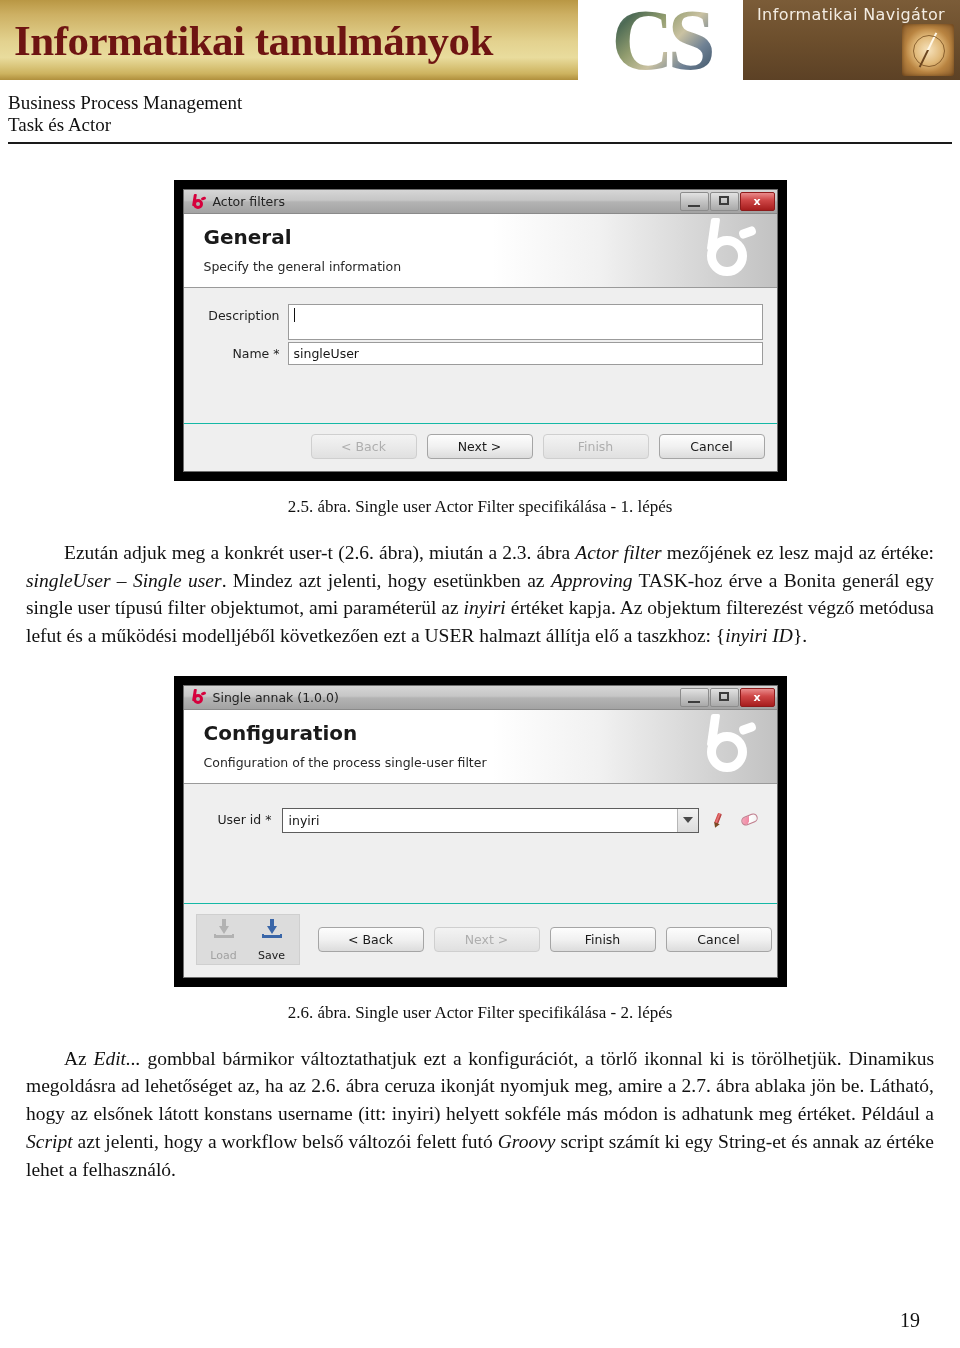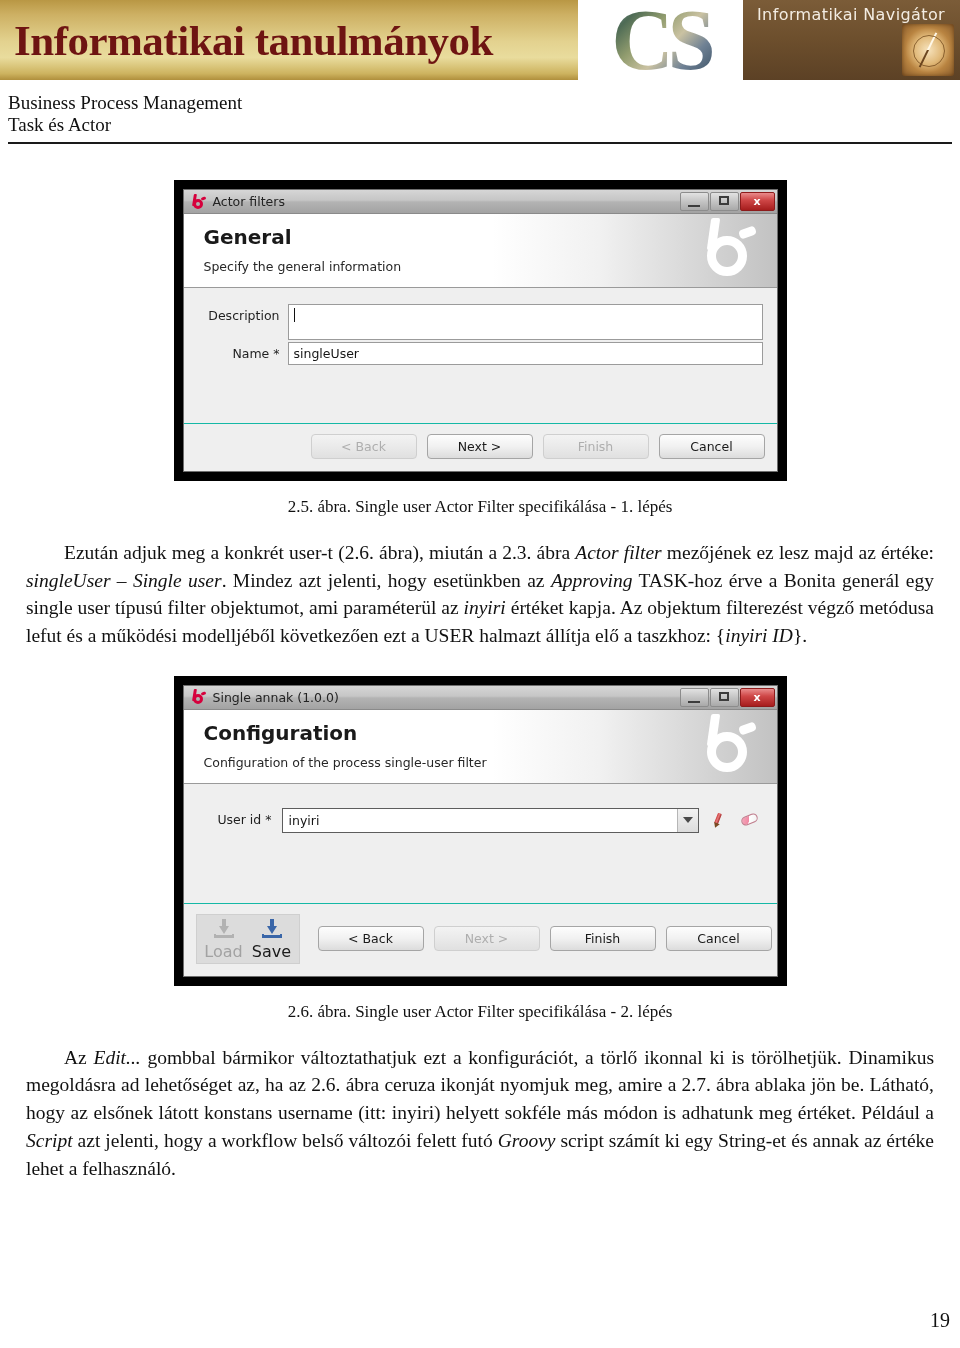--- a/index.html
+++ b/index.html
@@ -407,21 +407,21 @@
     background: #dcdcdc;
     border: 1px solid #cfcfcf;
     padding: 4px 8px 2px 8px;
     margin-right: 18px;
   }
   .ls-item {
     display: flex; flex-direction: column; align-items: center;
     width: 38px;
   }
   .ls-glyph { width: 22px; height: 20px; position: relative; }
-  .ls-label { font-size: 16px; margin-top: 3px; text-align: center; }
+  .ls-label { font-size: 11px; margin-top: 10px; text-align: center; }
   .ls-item.disabled .ls-label { color: #a2a2a2; }
   .ls-item.enabled .ls-label { color: #1b1b1b; }
   .arrow-down {
     position: absolute; left: 6px; top: 0;
     width: 0; height: 0;
     border-left: 5px solid transparent;
     border-right: 5px solid transparent;
     border-top: 8px solid currentColor;
   }
   .arrow-stem {
@@ -478,21 +478,21 @@
     font-size: 19.5px;
     line-height: 1.42;
     color: #111;
     text-align: justify;
     text-indent: 38px;
     hyphens: manual;
   }
   .para i { font-style: italic; }
   .pageno {
     position: absolute;
-    right: 10px;
+    right: 40px;
     bottom: 16px;
     font-family: "Liberation Serif", serif;
     font-size: 20px;
     color: #111;
   }
 </style>
 </head>
 <body>
 
 <div class="masthead">

